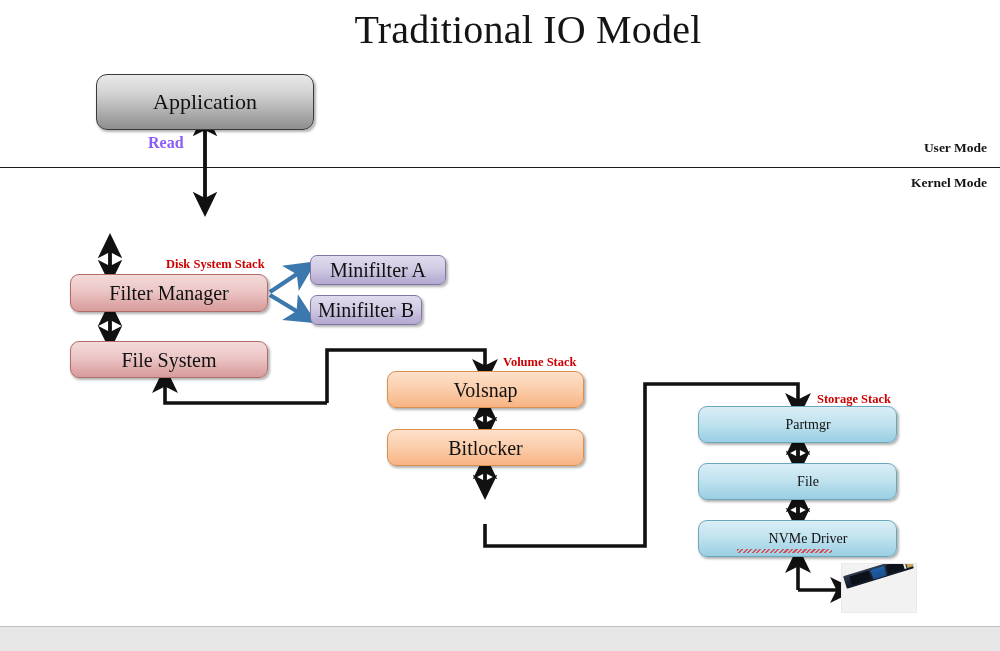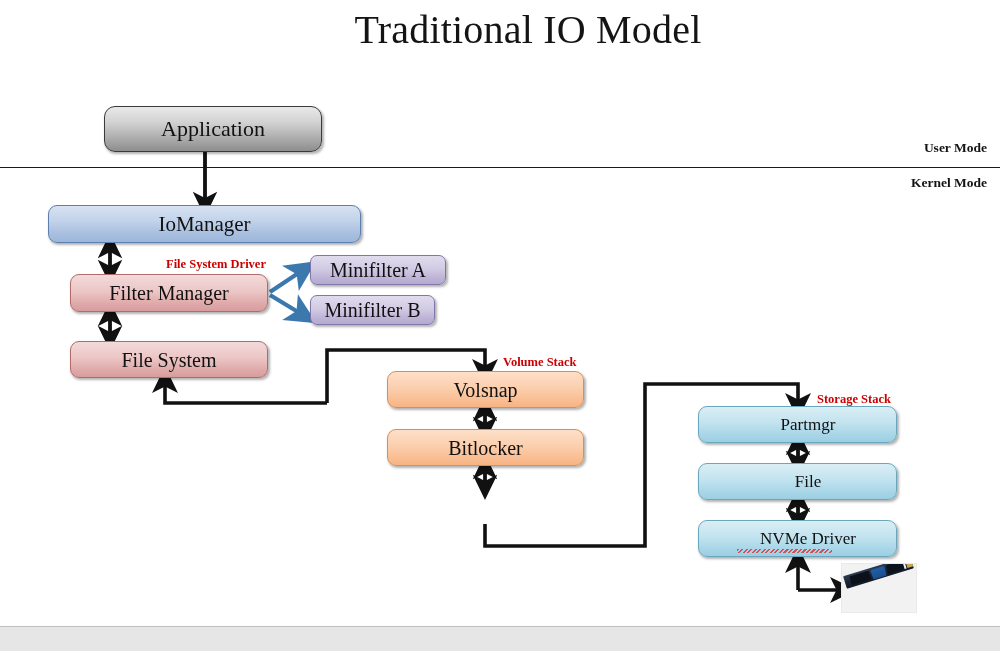--- a/index.html
+++ b/index.html
@@ -71,21 +71,21 @@
   .n-purple{
     background:linear-gradient(to bottom,#e0dced 0%,#d2cbe4 45%,#bdb3d6 80%,#b4a9cf 100%);
     border-color:#8076a8;font-size:20px;border-radius:7px;
   }
   .n-orange{
     background:linear-gradient(to bottom,#fde0c9 0%,#fbcfae 45%,#f9bd91 82%,#f7b384 100%);
     border-color:#d98f4e;font-size:20px;
   }
   .n-cyan{
     background:linear-gradient(to bottom,#daeef5 0%,#c2e3ef 45%,#a6d5e7 82%,#9ccfe3 100%);
-    border-color:#6aa7bd;font-size:17px;padding-left:21px;
+    border-color:#6aa7bd;font-size:14px;padding-left:21px;
   }
 
   
   .stack-caption{
     position:absolute;
     font-family:"Liberation Serif",serif;
     font-size:12.5px;font-weight:700;color:#cc0000;
     white-space:nowrap;
   }
 
@@ -143,21 +143,21 @@
 <div id="stage">
 
   <div class="title">Traditional IO Model</div>
 
   <div class="mode-line"></div>
   <div class="mode-label mode-user">User Mode</div>
   <div class="mode-label mode-kernel">Kernel Mode</div>
 
   <div class="read-label">Read</div>
 
-  <div class="stack-caption" style="left:166px;top:257px;">File System Driver</div>
+  <div class="stack-caption" style="left:166px;top:257px;">Disk System Stack</div>
   <div class="stack-caption" style="left:503px;top:355px;">Volume Stack</div>
   <div class="stack-caption" style="left:817px;top:392px;">Storage Stack</div>
 
   <svg id="wires" viewBox="0 0 1000 651">
     <defs>
       <marker id="ah" markerWidth="9" markerHeight="9" refX="4.2" refY="4.2" orient="auto">
         <path d="M0.6,0.6 L8,4.2 L0.6,7.8 L2.4,4.2 Z" fill="#111111"></path>
       </marker>
       <marker id="ahb" markerWidth="9" markerHeight="9" refX="4.2" refY="4.2" orient="auto">
         <path d="M0.6,0.6 L8,4.2 L0.6,7.8 L2.4,4.2 Z" fill="#3b78ad"></path>
@@ -191,37 +191,34 @@
     <line x1="798" y1="463" x2="798" y2="443" stroke="#111111" stroke-width="3.4" marker-end="url(#ah)"></line>
     <line x1="798" y1="443" x2="798" y2="463" stroke="#111111" stroke-width="3.4" marker-end="url(#ah)"></line>
 
     <line x1="798" y1="520" x2="798" y2="500" stroke="#111111" stroke-width="3.4" marker-end="url(#ah)"></line>
     <line x1="798" y1="500" x2="798" y2="520" stroke="#111111" stroke-width="3.4" marker-end="url(#ah)"></line>
 
     <path d="M798,590 L798,560" stroke="#111111" stroke-width="3.6" fill="none" marker-end="url(#ah)"></path>
     <path d="M798,590 L843,590" stroke="#111111" stroke-width="3.6" fill="none" marker-end="url(#ah)"></path>
   </svg>
 
-  <div class="node n-app" style="left:104px;top:74px;width:218px;height:46px;margin-top:32px;">
+  <div class="node n-app" style="left:96px;top:74px;width:218px;height:56px;">
     <span>Application</span>
   </div>
 
-  <div class="node n-blue" style="left:48px;top:205px;width:313px;height:38px;">
-    <span>IoManager</span>
-  </div>
 
   <div class="node n-red" style="left:70px;top:274px;width:198px;height:38px;">
     <span>Filter Manager</span>
   </div>
 
   <div class="node n-purple" style="left:310px;top:255px;width:136px;height:30px;">
     <span>Minifilter A</span>
   </div>
 
-  <div class="node n-purple" style="left:310px;top:295px;width:125px;height:30px;">
+  <div class="node n-purple" style="left:310px;top:295px;width:112px;height:30px;">
     <span>Minifilter B</span>
   </div>
 
   <div class="node n-red" style="left:70px;top:341px;width:198px;height:37px;">
     <span>File System</span>
   </div>
 
   <div class="node n-orange" style="left:387px;top:371px;width:197px;height:37px;">
     <span>Volsnap</span>
   </div>

